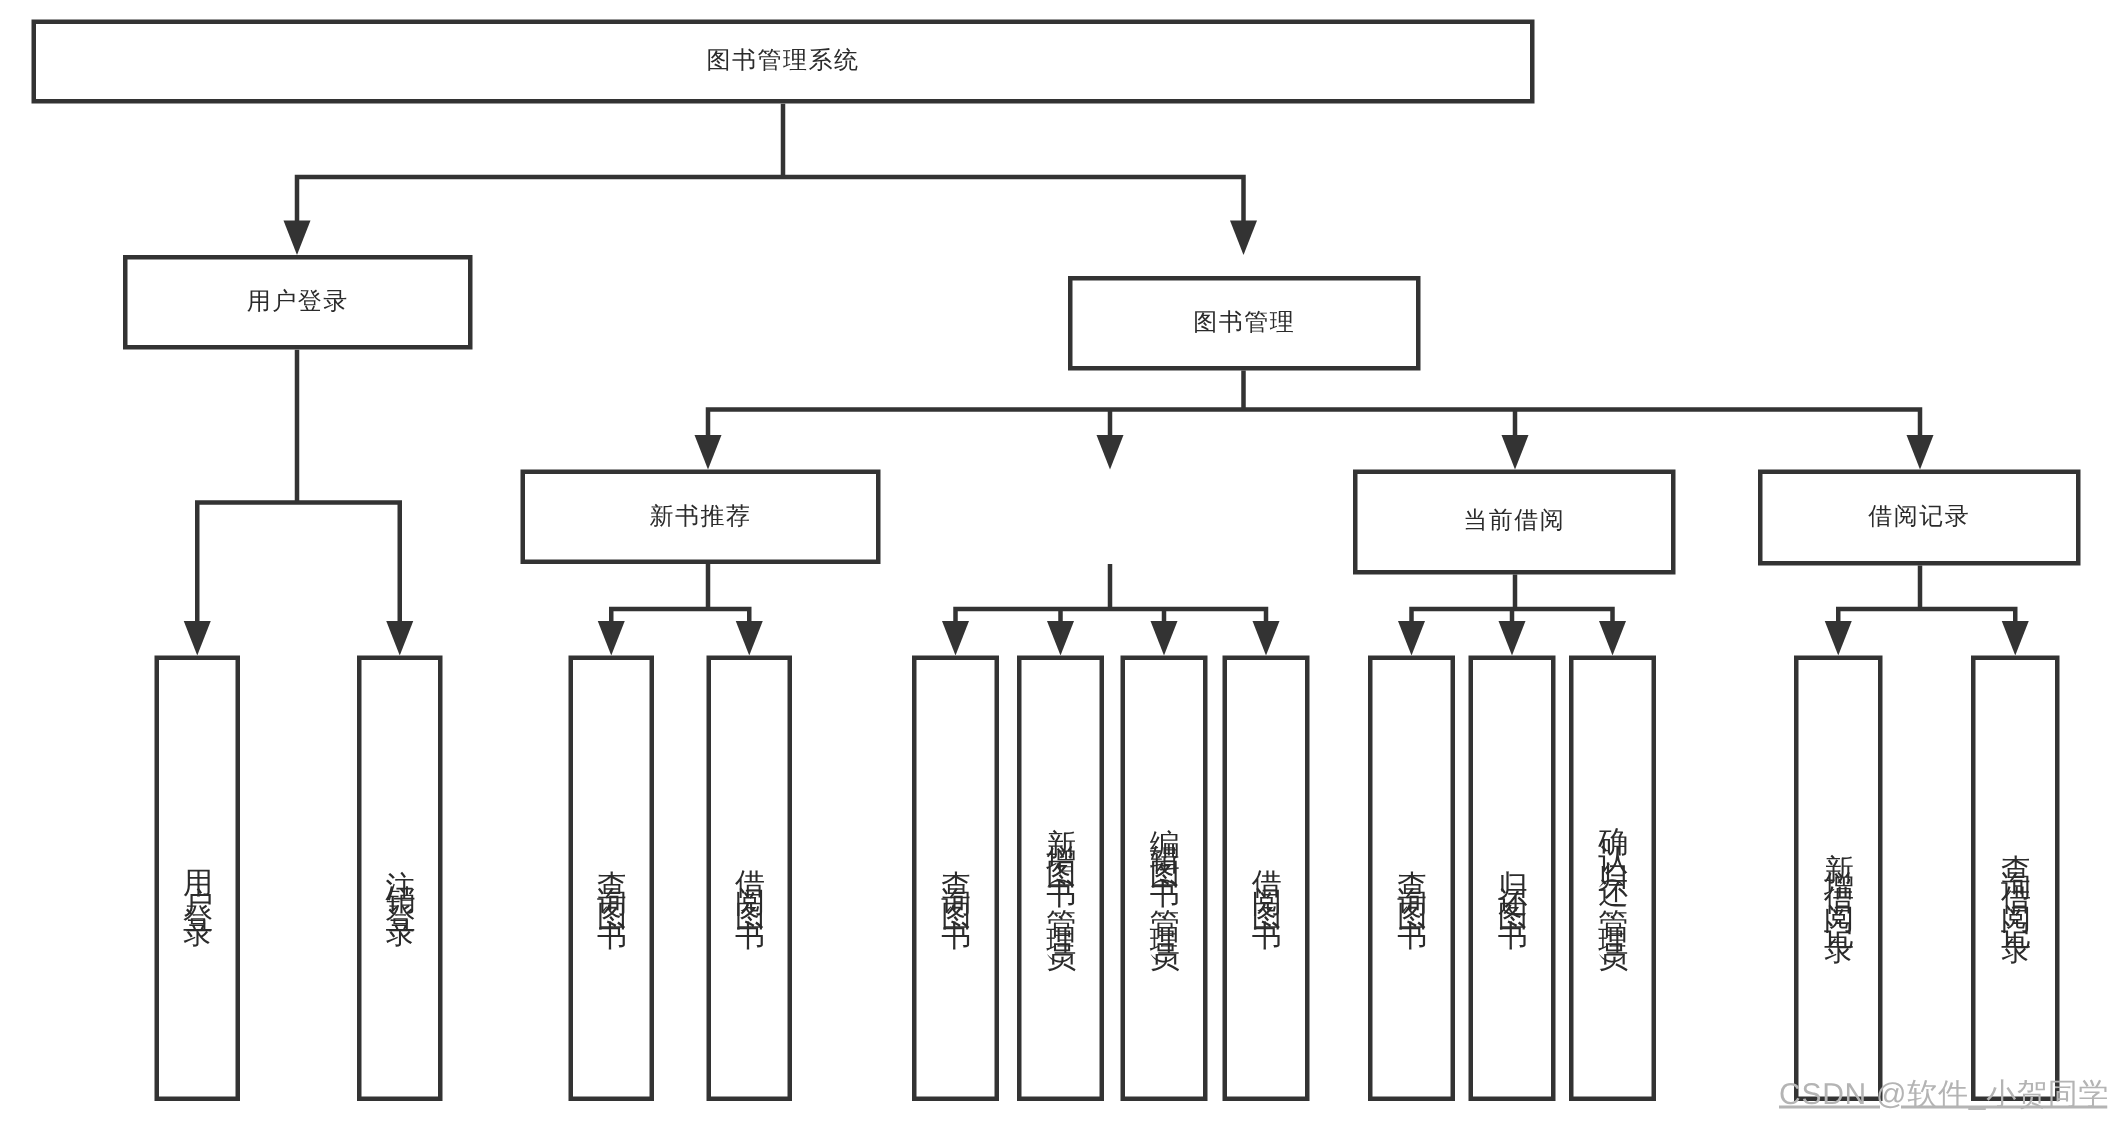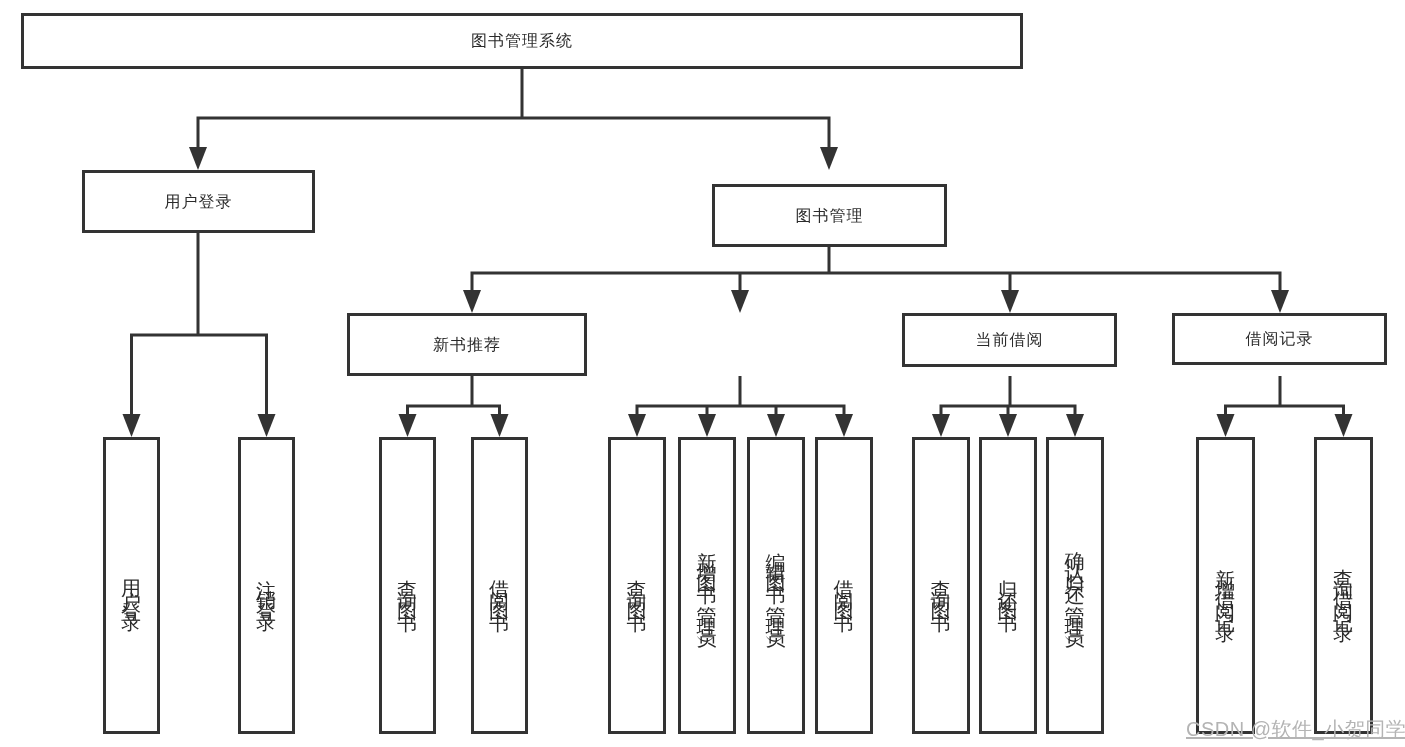--- a/index.html
+++ b/index.html
@@ -92,22 +92,22 @@
     <polygon class="ahead" points="1216.5,414 1234.5,414 1225.5,437"></polygon>
     <polygon class="ahead" points="1334.5,414 1352.5,414 1343.5,437"></polygon>
   </svg>
 
   <div class="box" style="left:21px; top:13px; width:1002px; height:56px;">图书管理系统</div>
 
   <div class="box" style="left:82px; top:170px; width:233px; height:63px;">用户登录</div>
   <div class="box" style="left:712px; top:184px; width:235px; height:63px;">图书管理</div>
 
   <div class="box" style="left:347px; top:313px; width:240px; height:63px;">新书推荐</div>
-  <div class="box" style="left:902px; top:313px; width:215px; height:54px;">当前借阅</div>
-  <div class="box" style="left:1172px; top:313px; width:215px; height:52px;">借阅记录</div>
+  <div class="box" style="left:902px; top:313px; width:215px; height:70px;">当前借阅</div>
+  <div class="box" style="left:1172px; top:313px; width:215px; height:64px;">借阅记录</div>
 
   <div class="box vbox" style="left:103px; width:57px;">用户登录</div>
   <div class="box vbox" style="left:238px; width:57px;">注销登录</div>
 
   <div class="box vbox" style="left:379px; width:57px;">查询图书</div>
   <div class="box vbox" style="left:471px; width:57px;">借阅图书</div>
 
   <div class="box vbox" style="left:608px; width:58px;">查询图书</div>
   <div class="box vbox" style="left:678px; width:58px;">新增图书（管理员）</div>
   <div class="box vbox" style="left:747px; width:58px;">编辑图书（管理员）</div>

